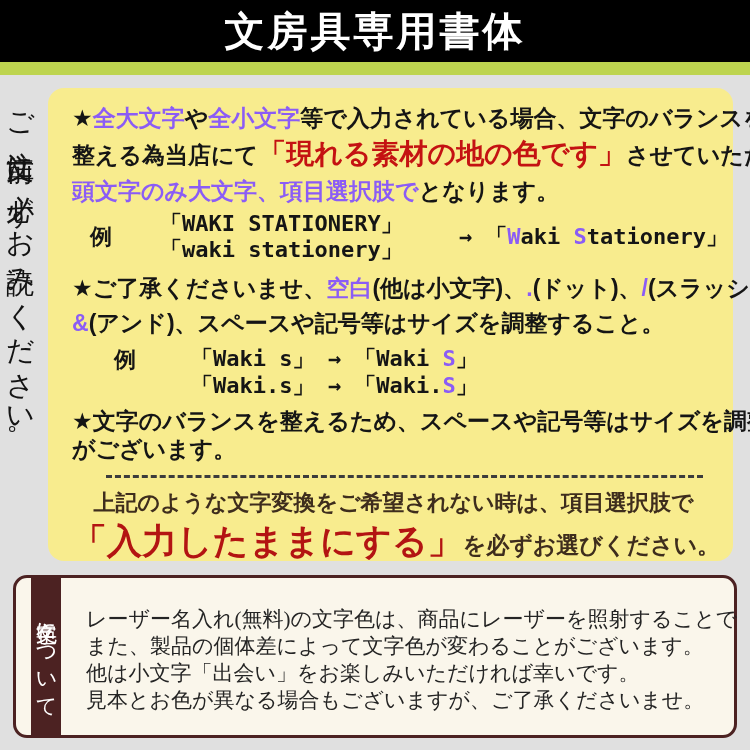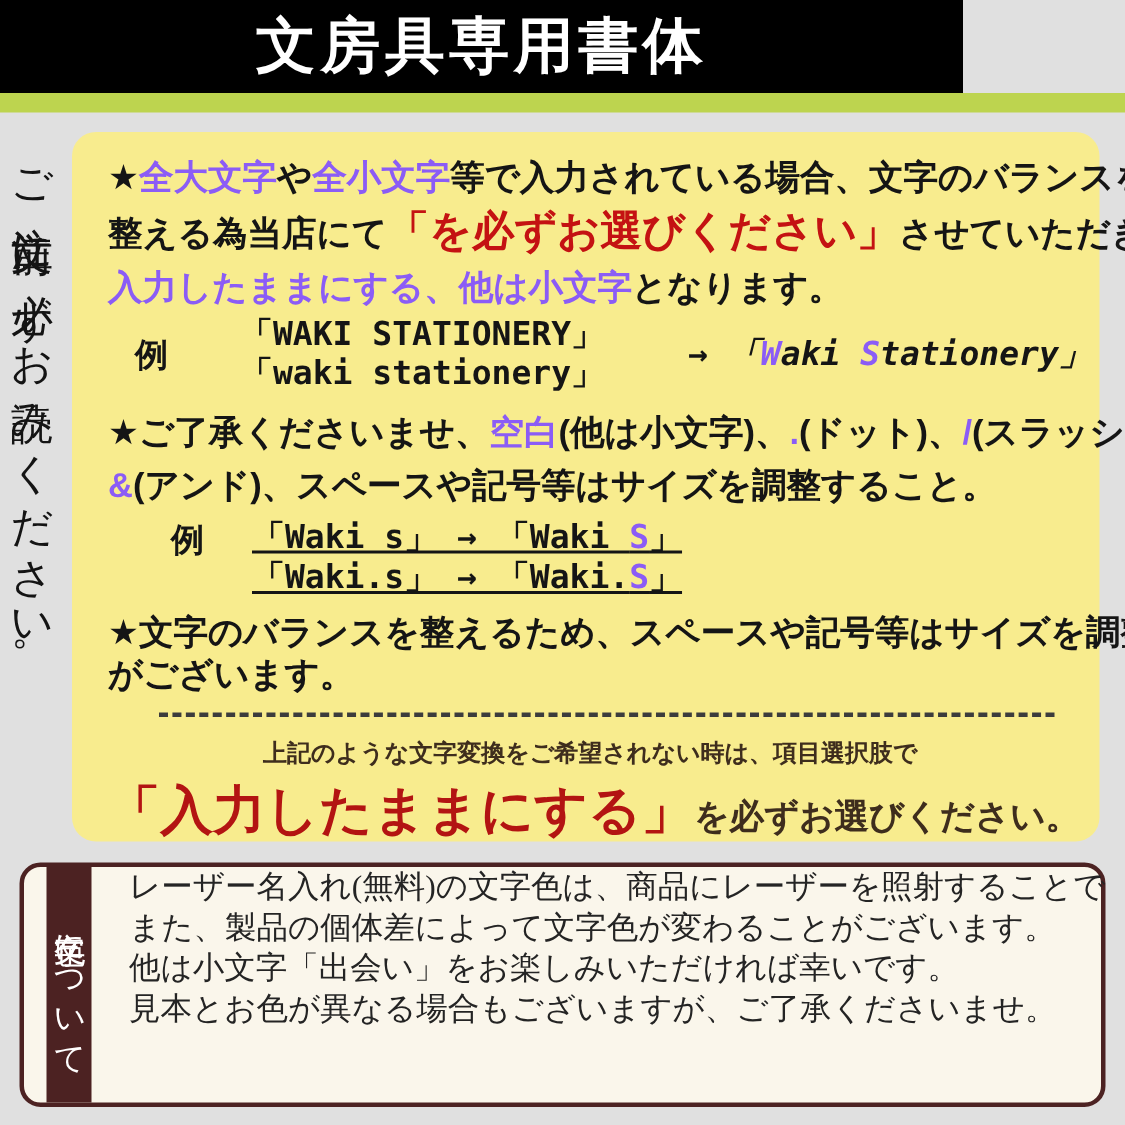--- a/index.html
+++ b/index.html
@@ -3,21 +3,21 @@
 <meta charset="utf-8">
 <style>
   html,body{margin:0;padding:0;}
   body{
     width:750px;height:750px;position:relative;overflow:hidden;
     background:#e0e0e0;
     font-family:"Liberation Sans","DejaVu Sans",sans-serif;
   }
   
   .header{
-    position:absolute;left:0;top:0;width:642px;height:62px;
+    position:absolute;left:0;top:0;width:750px;height:62px;
     background:#000;display:flex;align-items:center;justify-content:center;
   }
   .header .title{
     color:#fff;font-size:40px;font-weight:700;letter-spacing:3px;line-height:1;
   }
   .stripe{
     position:absolute;left:0;top:62px;width:750px;height:13px;background:#bdd44f;
   }
   
   .preorder-note{
@@ -35,32 +35,32 @@
   .p1{font-size:23px;font-weight:700;line-height:36px;white-space:nowrap;}
   .red{color:#8b5cf6;}
   .red-big{color:#c41212;font-size:28px;}
   .ex1{display:flex;align-items:center;margin:2px 0 0 18px;}
   .ex-label{font-size:22px;font-weight:700;flex:none;}
   .ex1-inputs{margin-left:48px;}
   .mono{
     font-family:"DejaVu Sans Mono","Liberation Mono",monospace;
     font-size:22px;font-weight:700;line-height:26px;white-space:nowrap;
   }
-  .ex1-result{margin-left:56px;font-style:italic;}
+  .ex1-result{margin-left:56px;}
   .p2{font-size:23px;font-weight:700;line-height:35px;margin-top:8px;white-space:nowrap;}
   .ex2{display:flex;align-items:flex-start;margin:4px 0 0 42px;}
-  .ex2-rows{margin-left:32px;text-decoration:underline;}
+  .ex2-rows{margin-left:55px;}
   .ex2 .mono{line-height:27px;}
   .p3{font-size:23px;font-weight:700;line-height:28px;margin-top:8px;white-space:nowrap;}
   .divider{
     height:0;border-bottom:3px dashed #3c3c3c;margin:12px 12px 0 34px;
   }
   .final-note{margin-top:10px;text-align:center;}
   .final-line1{
-    font-size:16px;font-weight:700;color:#3e2d1d;line-height:30px;white-space:nowrap;
+    font-size:22px;font-weight:700;color:#3e2d1d;line-height:30px;white-space:nowrap;
   }
   .final-line2{margin-top:2px;white-space:nowrap;}
   .final-line2 .big-red{
     color:#b31412;font-size:35px;font-weight:700;line-height:42px;
   }
   .final-line2 .tail{
     font-size:23px;font-weight:700;color:#3e2d1d;
   }
   
   .color-info{
@@ -71,41 +71,41 @@
   .color-info-strip{
     position:absolute;left:15px;top:0;bottom:0;width:30px;background:#4c2222;
     display:flex;align-items:center;justify-content:center;
   }
   .color-info-strip .strip-label{
     writing-mode:vertical-rl;text-orientation:mixed;color:#fff;
     font-family:"Liberation Serif","DejaVu Serif",serif;
     font-size:21px;letter-spacing:1px;line-height:1;
   }
   .color-info-text{
-    position:absolute;left:70px;top:0;right:6px;
+    position:absolute;left:70px;top:28px;right:6px;
     font-family:"Liberation Serif","DejaVu Serif",serif;
     font-size:21px;color:#242424;line-height:27px;white-space:nowrap;
   }
 </style>
 </head>
 <body>
 
 <div class="header">
   <div class="title">文房具専用書体</div>
 </div>
 <div class="stripe"></div>
 
 <div class="preorder-note">ご注文前に必ずお読みください。</div>
 
 <div class="notice-panel">
 
   <div class="p1">
     <span>★</span><span class="red">全大文字</span><span>や</span><span class="red">全小文字</span><span>等で入力されている場合、文字のバランスを</span><br>
-    <span>整える為当店にて</span><span class="red-big">「を必ずお選びください」</span><span>させていただきます。</span><br>
-    <span class="red">入力したままにする、他は小文字</span><span>となります。</span>
+    <span>整える為当店にて</span><span class="red-big">「現れる素材の地の色です」</span><span>させていただきます。</span><br>
+    <span class="red">頭文字のみ大文字、項目選択肢で</span><span>となります。</span>
   </div>
 
   <div class="ex1">
     <span class="ex-label">例</span>
     <span class="ex1-inputs">
       <div class="mono">「WAKI STATIONERY」</div>
       <div class="mono">「waki stationery」</div>
     </span>
     <span class="ex1-result mono"><span>→ </span><span>「</span><span class="red">W</span><span>aki </span><span class="red">S</span><span>tationery」</span></span>
   </div>

